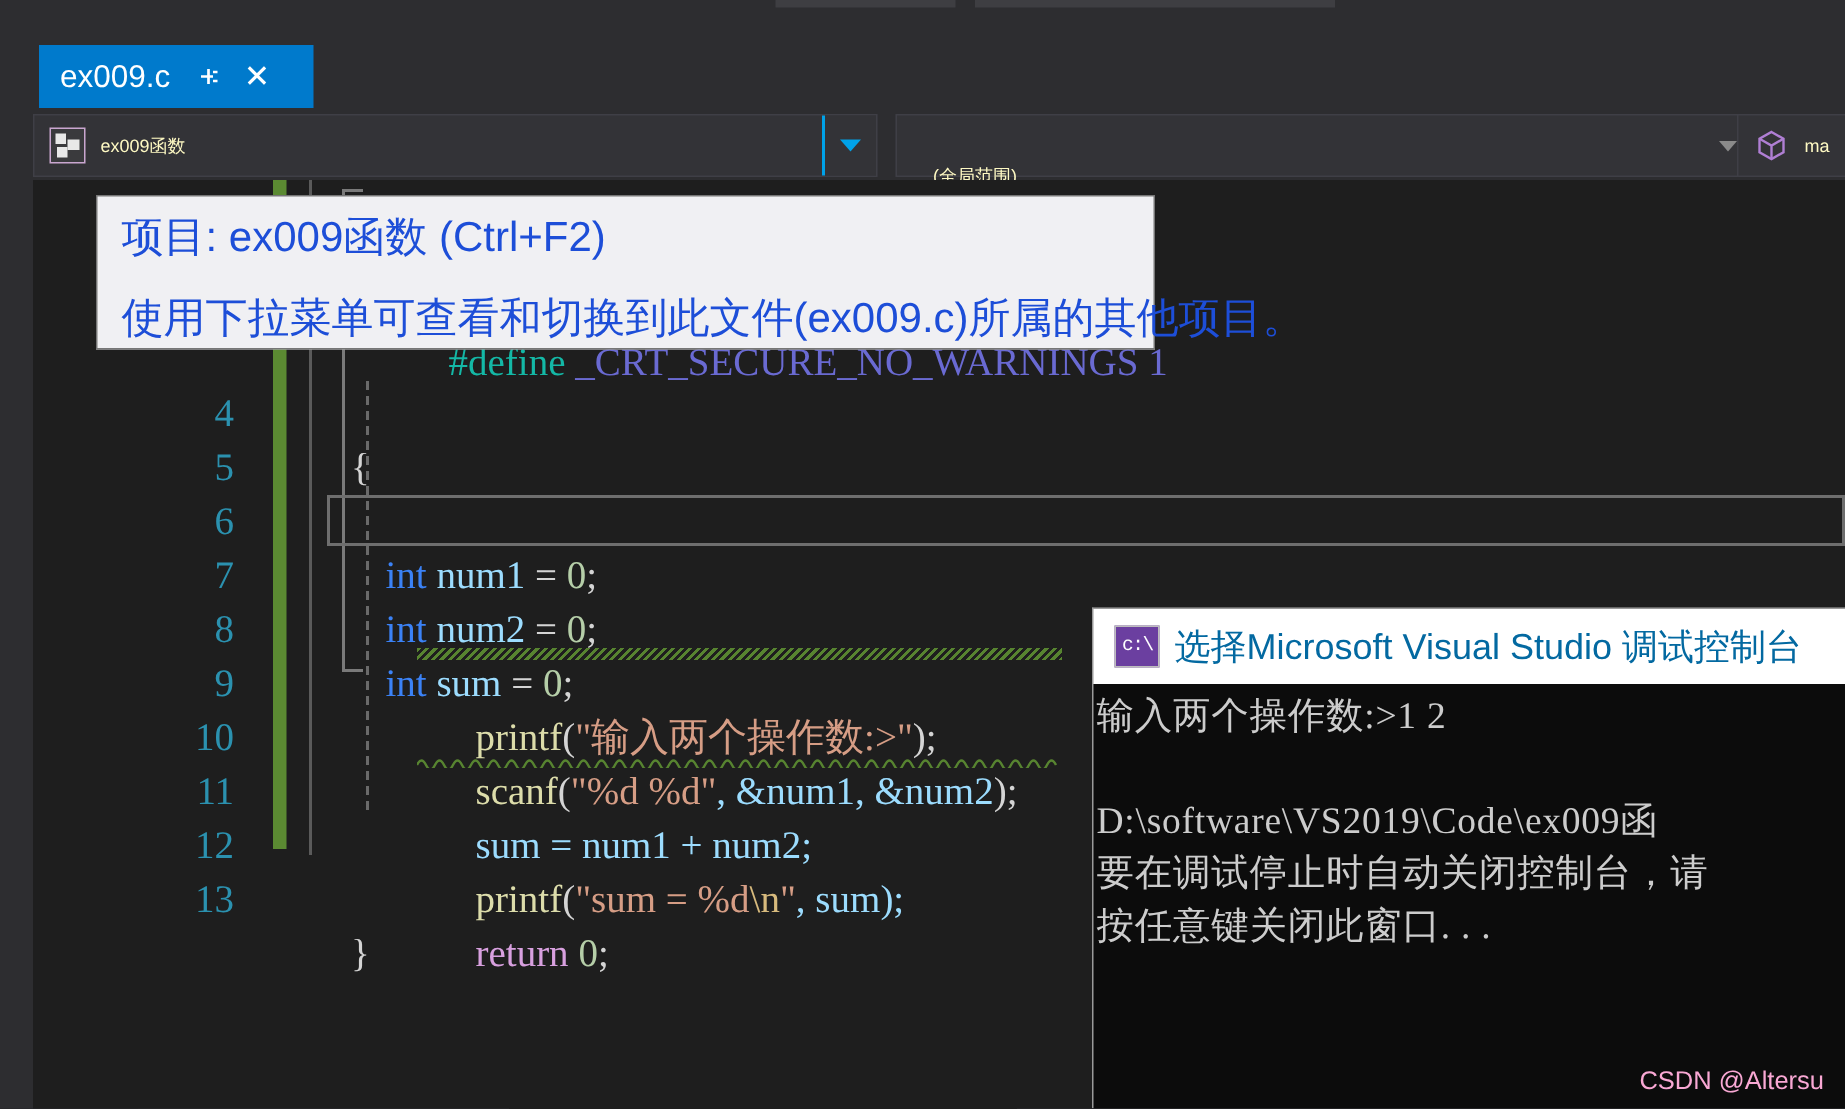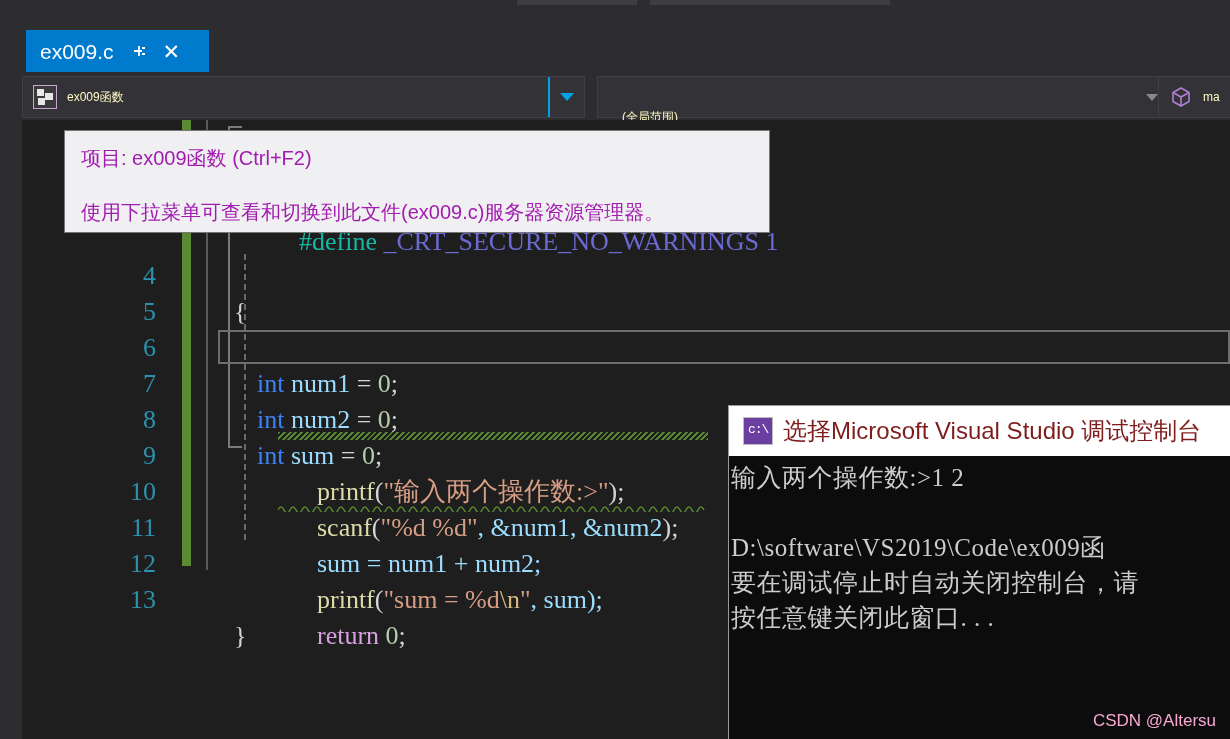--- a/index.html
+++ b/index.html
@@ -266,22 +266,22 @@
     position: absolute;
     left: 64px; top: 130px;
     width: 706px; height: 103px;
     background: #f0f0f3;
     border: 1px solid #767676;
     box-sizing: border-box;
     padding: 14px 16px 0 16px;
     z-index: 40;
   }
   .tip-line {
-    color: #a21caf;
-    font-size: 20px;
+    color: #1d4ed8;
+    font-size: 28px;
     line-height: 26px;
     white-space: nowrap;
   }
   #tip-line2 { margin-top: 28px; }
 
   
   #console {
     position: absolute;
     left: 728px; top: 405px;
     width: 502px; height: 334px;
@@ -309,21 +309,21 @@
   #console-icon span {
     position: absolute;
     left: 4px; top: 5px;
     color: #ffffff;
     font-size: 13px;
     font-family: "Liberation Mono", monospace;
     line-height: 1;
     letter-spacing: -1px;
   }
   #console-title-text {
-    color: #7f1d1d;
+    color: #0369a1;
     font-size: 24px;
     white-space: nowrap;
     overflow: hidden;
   }
   #console-body {
     height: 283px;
     background: #0c0c0c;
     border-left: 1px solid #9a9a9a;
     padding: 4px 0 0 2px;
     box-sizing: border-box;
@@ -484,21 +484,21 @@
 
   <div class="code-line" style="top:426px;">
     <span class="ln">13</span>
     <span class="code-text" style="left:212px;"><span class="pun">}</span></span>
   </div>
 
 </div>
 
 <div id="tooltip">
   <div class="tip-line">项目: ex009函数 (Ctrl+F2)</div>
-  <div class="tip-line" id="tip-line2">使用下拉菜单可查看和切换到此文件(ex009.c)服务器资源管理器。</div>
+  <div class="tip-line" id="tip-line2">使用下拉菜单可查看和切换到此文件(ex009.c)所属的其他项目。</div>
 </div>
 
 <div id="console">
   <div id="console-title">
     <span id="console-icon">
         <span>c:\</span>
       </span>
     <span id="console-title-text">选择Microsoft Visual Studio 调试控制台</span>
   </div>
   <div id="console-body">

